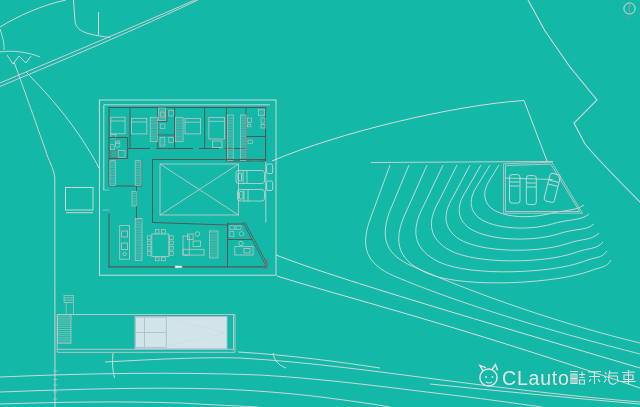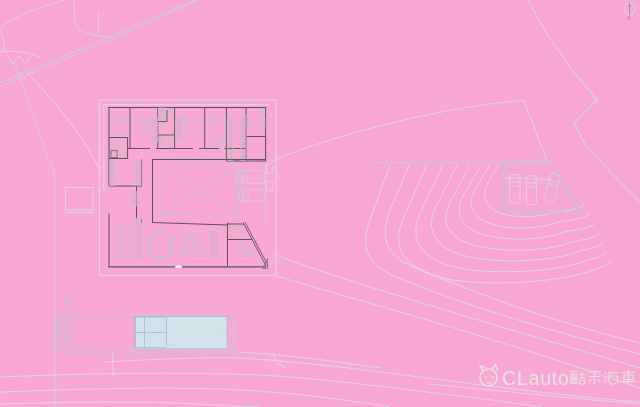--- a/index.html
+++ b/index.html
@@ -1,16 +1,16 @@
 <!DOCTYPE html>
 <html><head>
 <meta charset="utf-8">
 <style>
 html,body{margin:0;padding:0;background:#ffffff;font-family:"Liberation Sans",sans-serif;}
-#plan{position:relative;width:640px;height:407px;overflow:hidden;background:#f9a8d4;}
+#plan{position:relative;width:640px;height:407px;overflow:hidden;background:#14b8a6;}
 </style>
 </head>
 <body>
 
 <div id="plan">
 <svg width="640" height="407" viewBox="0 0 640 407" xmlns="http://www.w3.org/2000/svg" fill="none">
 <defs>
 <pattern id="hv" width="4" height="2.6" patternUnits="userSpaceOnUse">
   <line x1="0" y1="1" x2="4" y2="1" stroke="#aeb3b5" stroke-width="0.6"></line>
 </pattern>

